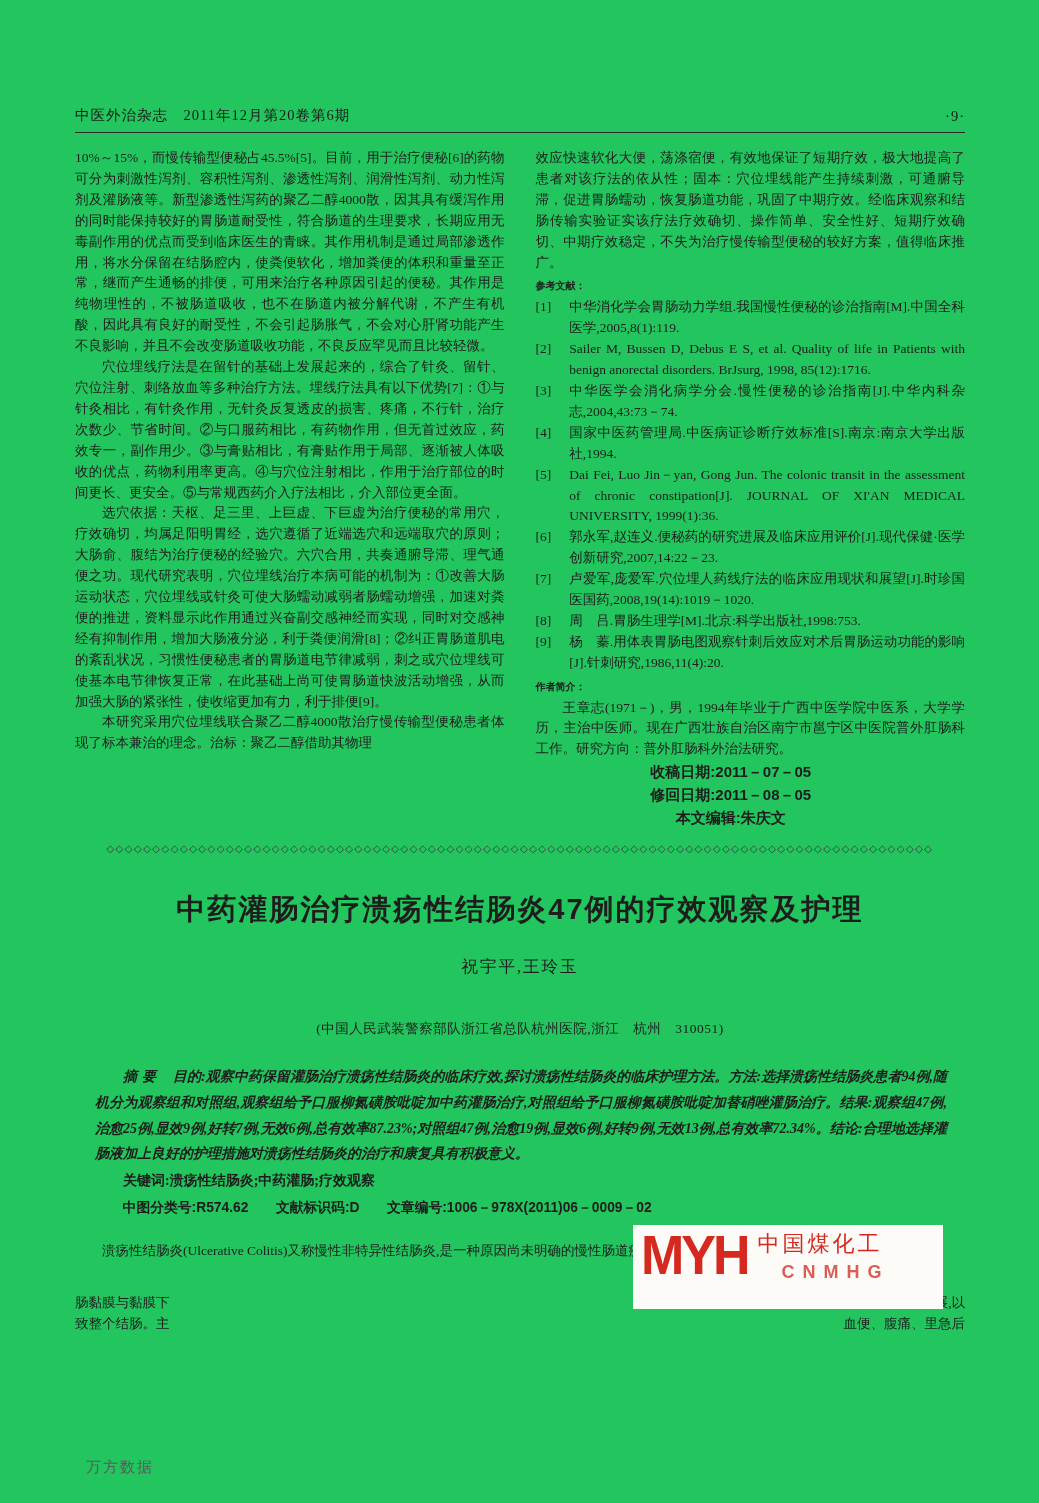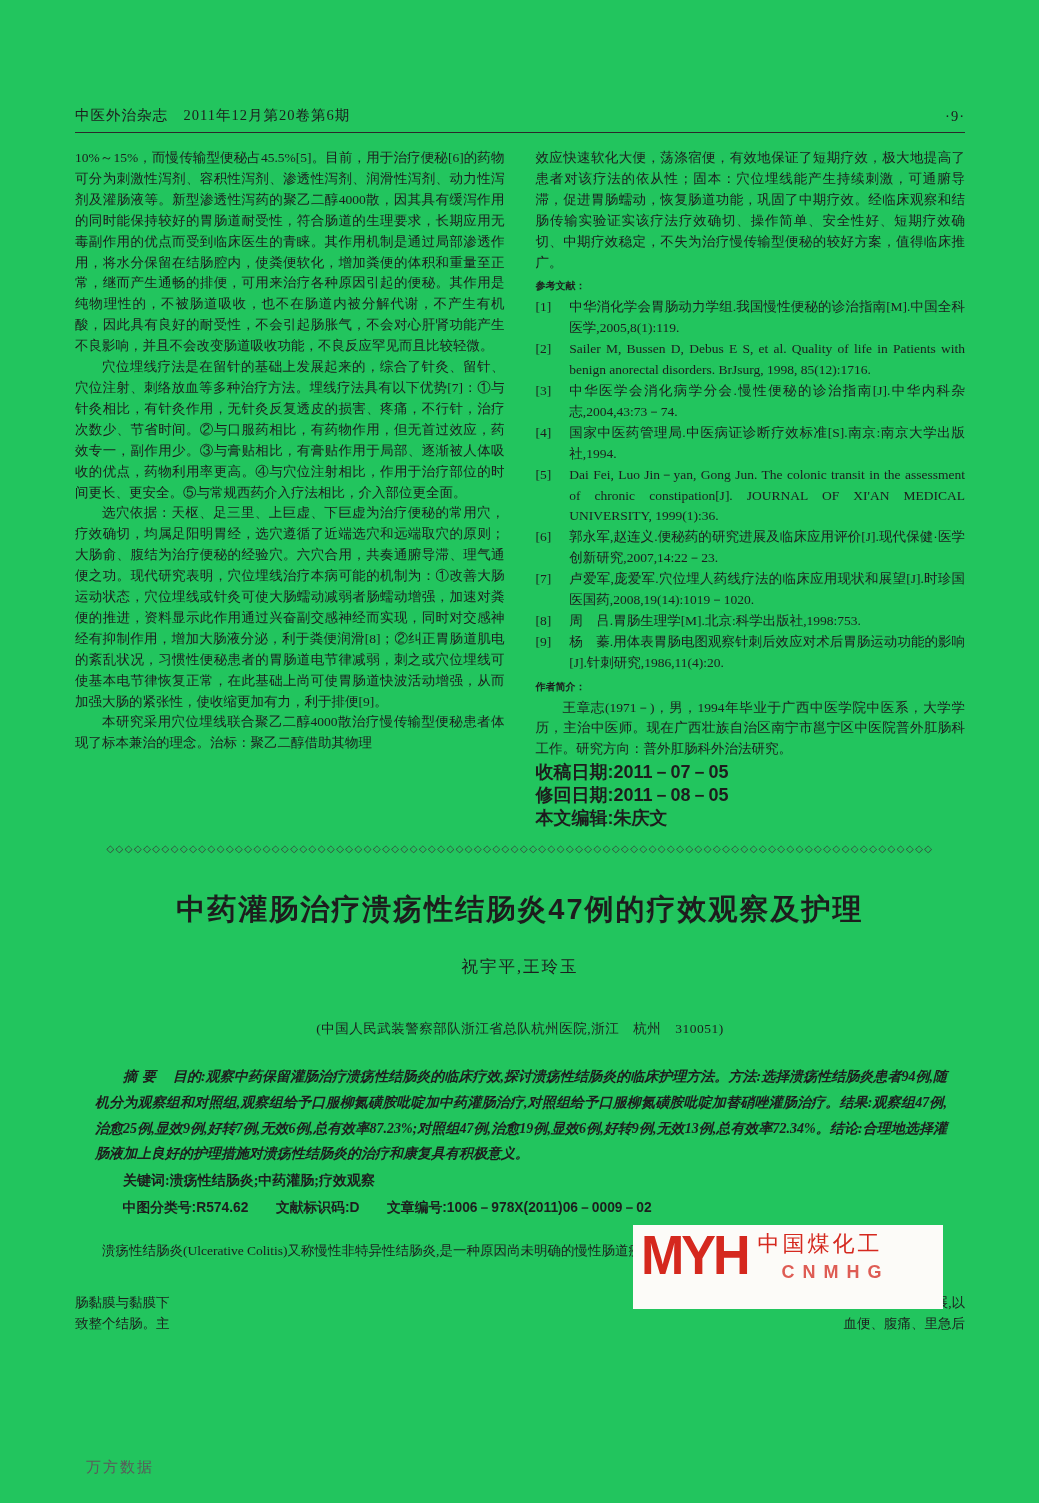--- a/index.html
+++ b/index.html
@@ -13,22 +13,22 @@
 
   .two-col { display: flex; gap: 31px; margin-top: 15px; }
   .col { flex: 1 1 0; font-size: 13.5px; line-height: 20.9px; text-align: justify; }
   .col p { margin: 0; text-indent: 2em; }
   .col p.noindent { text-indent: 0; }
 
   .ref-heading, .bio-heading { font-weight: bold; text-indent: 0 !important; margin-top: 3px !important;
     font-family: "Liberation Sans", "DejaVu Sans", sans-serif; font-size: 10px; }
   .ref-item { position: relative; padding-left: 2.5em; }
   .ref-no { position: absolute; left: 0; top: 0; }
-  .date-line { text-align: left; padding-right: 2.6em; font-weight: bold; text-indent: 0 !important;
-    font-family: "Liberation Sans", "DejaVu Sans", sans-serif; font-size: 18px; margin-top: 2px !important; }
+  .date-line { text-align: center; padding-right: 2.6em; font-weight: bold; text-indent: 0 !important;
+    font-family: "Liberation Sans", "DejaVu Sans", sans-serif; font-size: 15px; margin-top: 2px !important; }
 
   .divider { margin-top: 14px; white-space: nowrap; overflow: hidden; text-align: center;
     font-size: 10px; letter-spacing: 1.5px; color: #3a3a3a; }
 
   .title2 { margin-top: 36px; text-align: center; font-family: "Liberation Sans", "DejaVu Sans", sans-serif;
     font-weight: bold; font-size: 29px; letter-spacing: 2px; }
   .authors { margin-top: 26px; text-align: center; font-size: 16.5px; letter-spacing: 2px; }
   .affil { margin-top: 42px; text-align: center; font-size: 13.5px; letter-spacing: 0.5px; }
 
   .abstract { margin: 26px 18px 0 20px; font-weight: bold; font-size: 14px; line-height: 25.8px;

